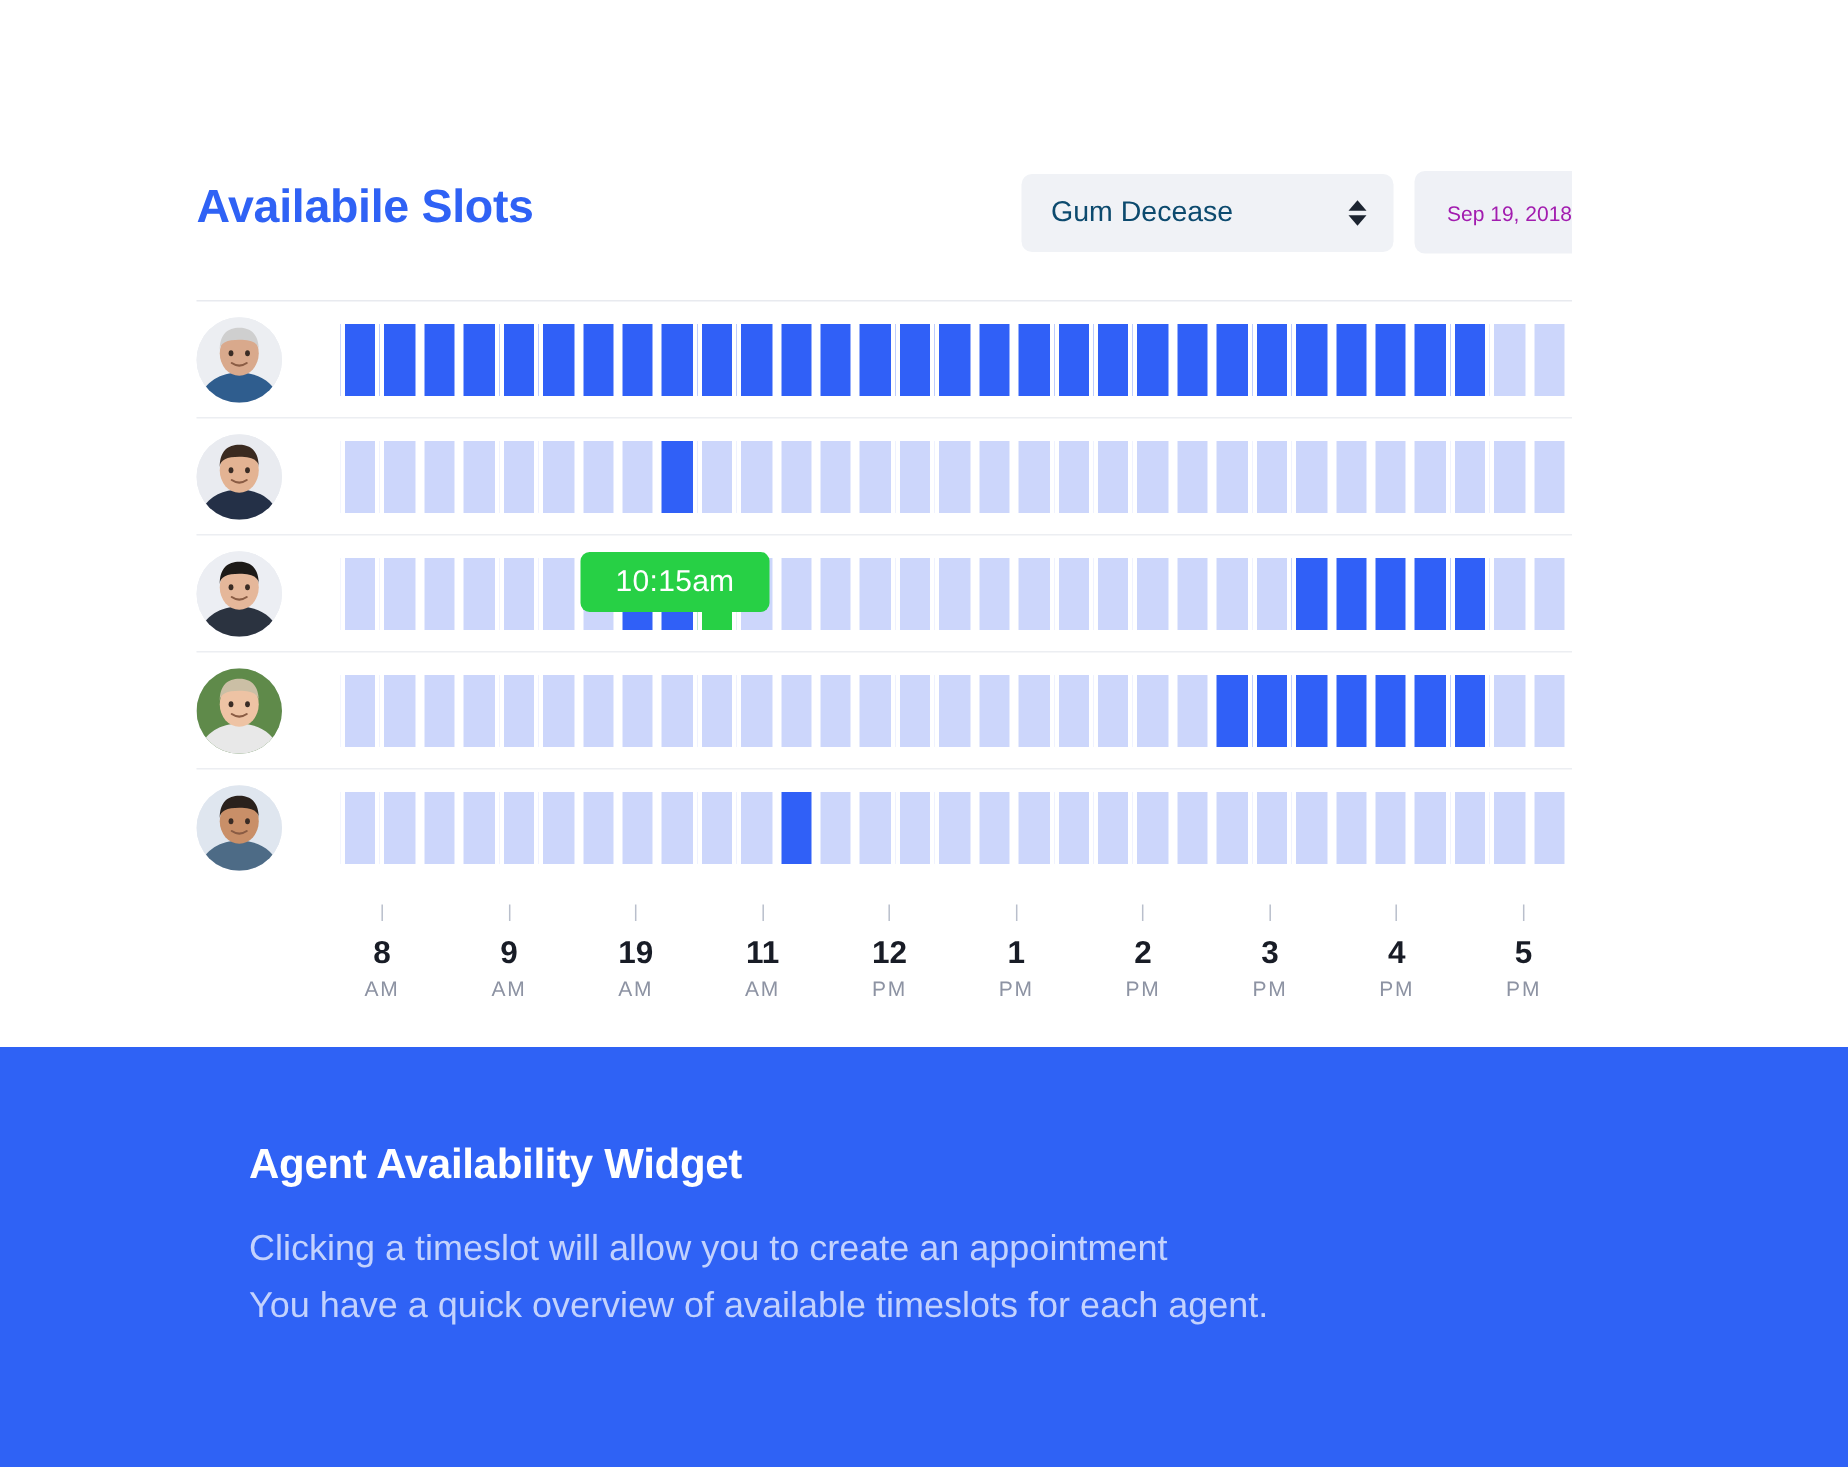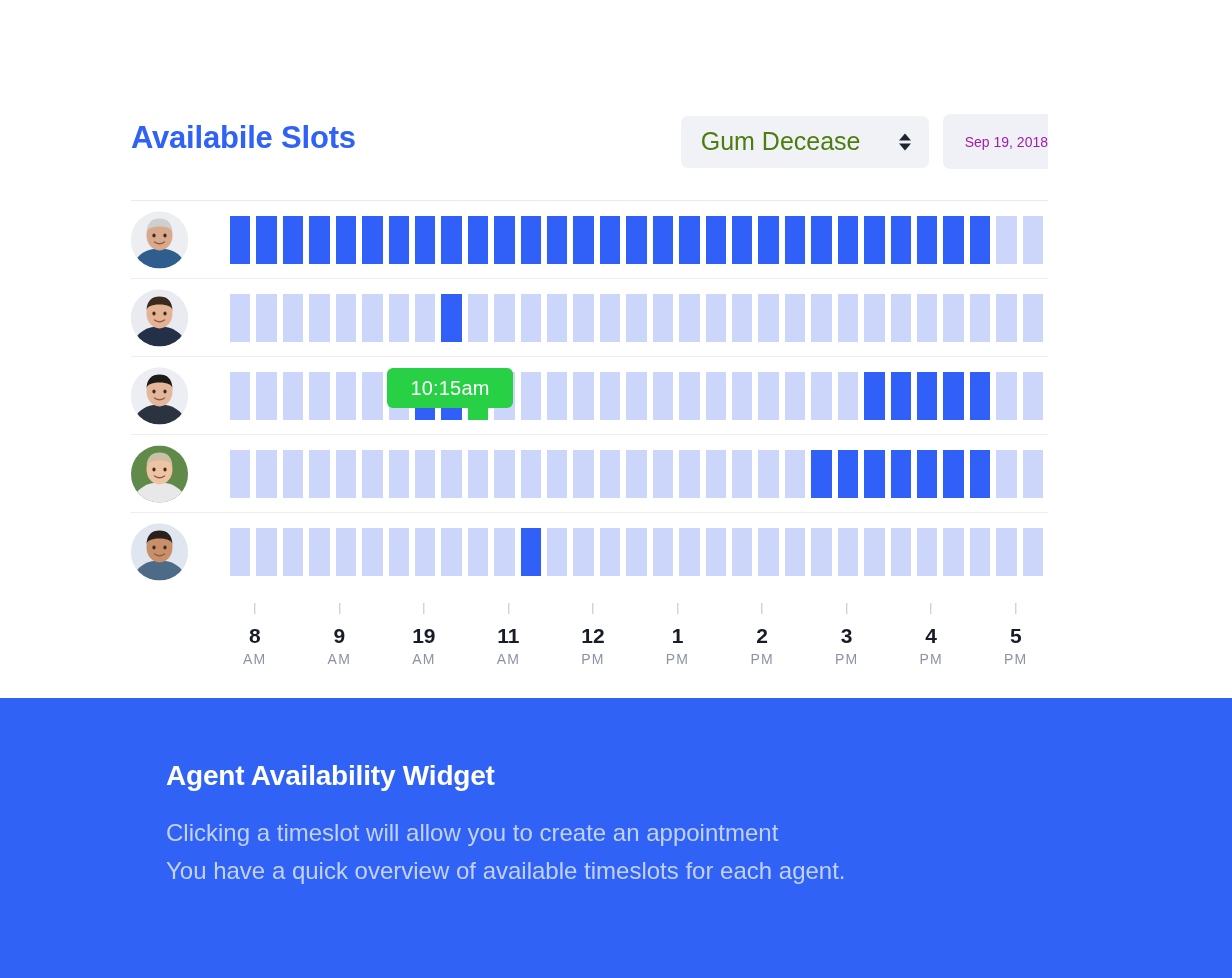--- a/index.html
+++ b/index.html
@@ -79,22 +79,22 @@
     height: 52px;
     min-width: 248px;
     padding: 0 46px 0 20px;
     background: #f0f2f6;
     border: none;
     border-radius: 7px;
     cursor: pointer;
   }
 
   .select-label {
-    font-size: 25px;
-    color: #4d7c0f;
+    font-size: 19px;
+    color: #0c4a6e;
     white-space: nowrap;
   }
 
   .stepper-icon {
     position: absolute;
     right: 18px;
     top: 50%;
     transform: translateY(-50%);
     display: flex;
     flex-direction: column;

